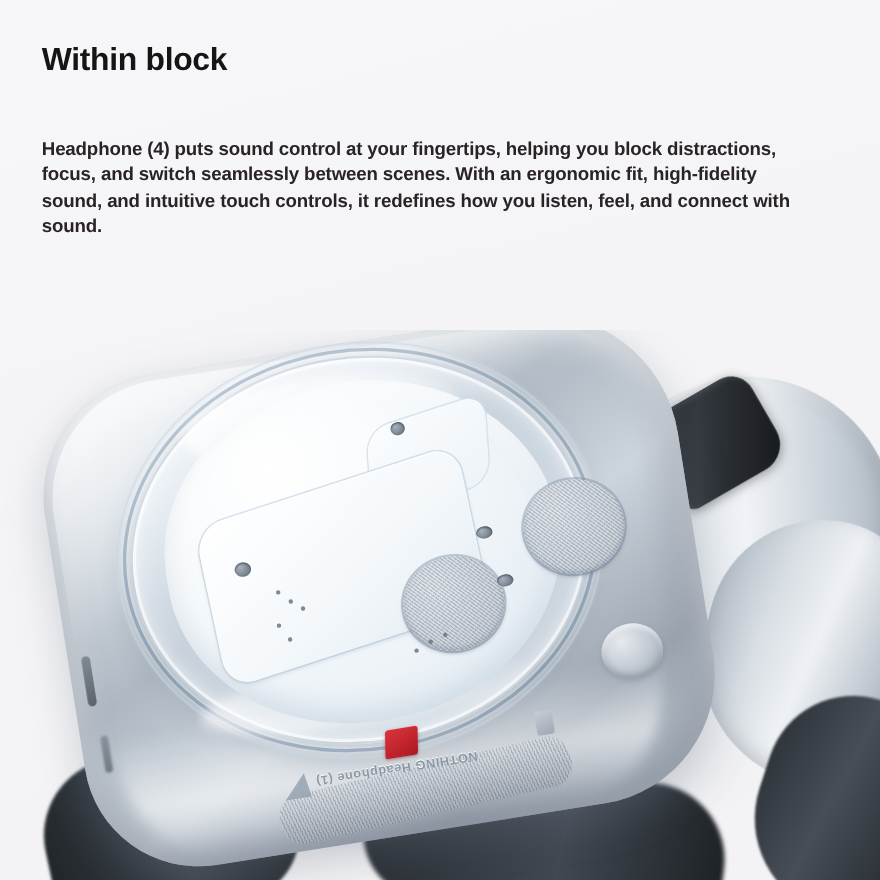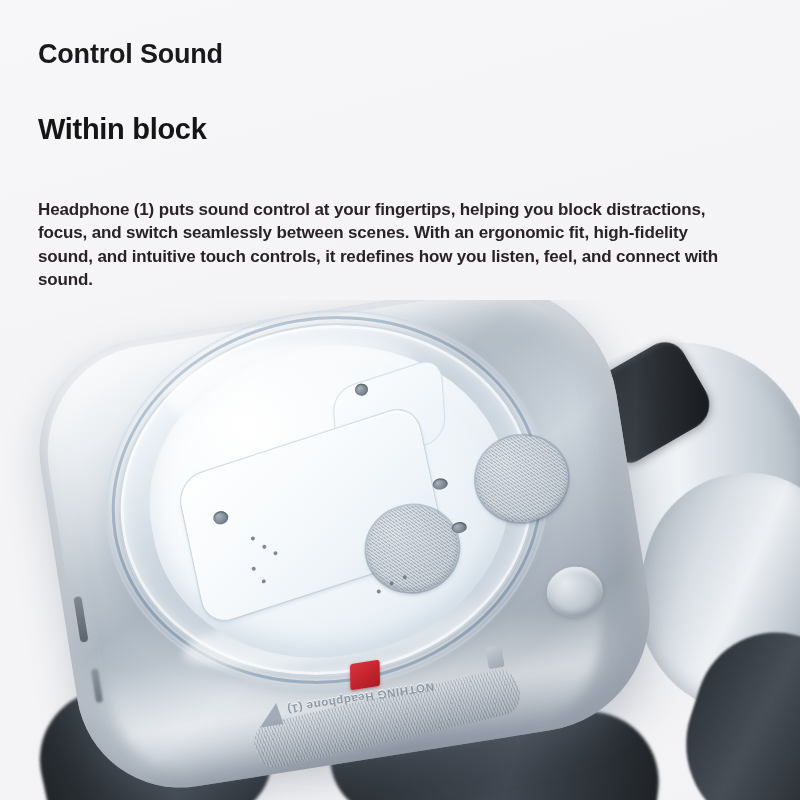--- a/index.html
+++ b/index.html
@@ -244,23 +244,22 @@
     color:#8d98a5;white-space:nowrap;
     text-shadow:0 1px 0 rgba(255,255,255,.85);
   }
 </style>
 </head>
 <body>
 
 <div class="page">
 
   <div class="copy">
-    <h2 class="h-eyebrow">Control Sound</h2>
     <h1 class="h-main">Within block</h1>
-    <p class="body-copy">Headphone (1) puts sound control at your fingertips, helping you block distractions, focus, and switch seamlessly between scenes. With an ergonomic fit, high-fidelity sound, and intuitive touch controls, it redefines how you listen, feel, and connect with sound.</p>
+    <p class="body-copy">Headphone (4) puts sound control at your fingertips, helping you block distractions, focus, and switch seamlessly between scenes. With an ergonomic fit, high-fidelity sound, and intuitive touch controls, it redefines how you listen, feel, and connect with sound.</p>
   </div>
 
   <div class="photo">
 
     <div class="floor-shadow"></div>
 
     <div class="arm-right"></div>
     <div class="arm-right-lower"></div>
     <div class="arm-dark-joint"></div>
     <div class="cable-bottom-right"></div>

